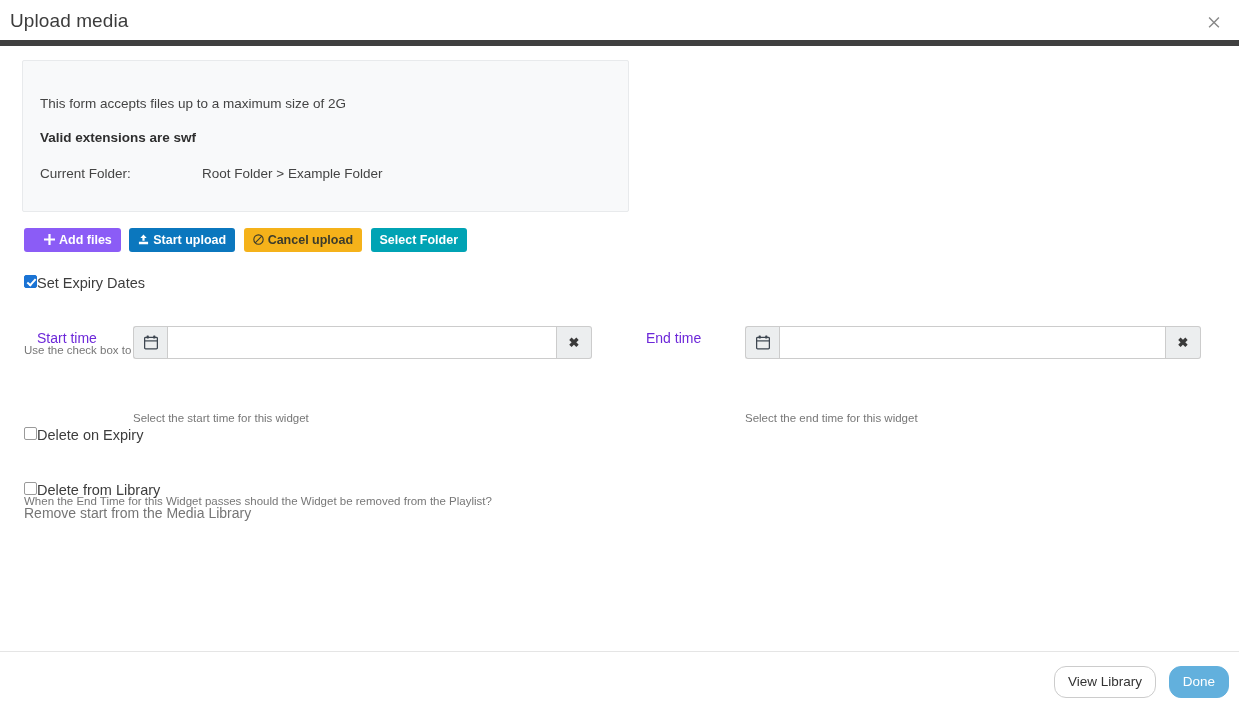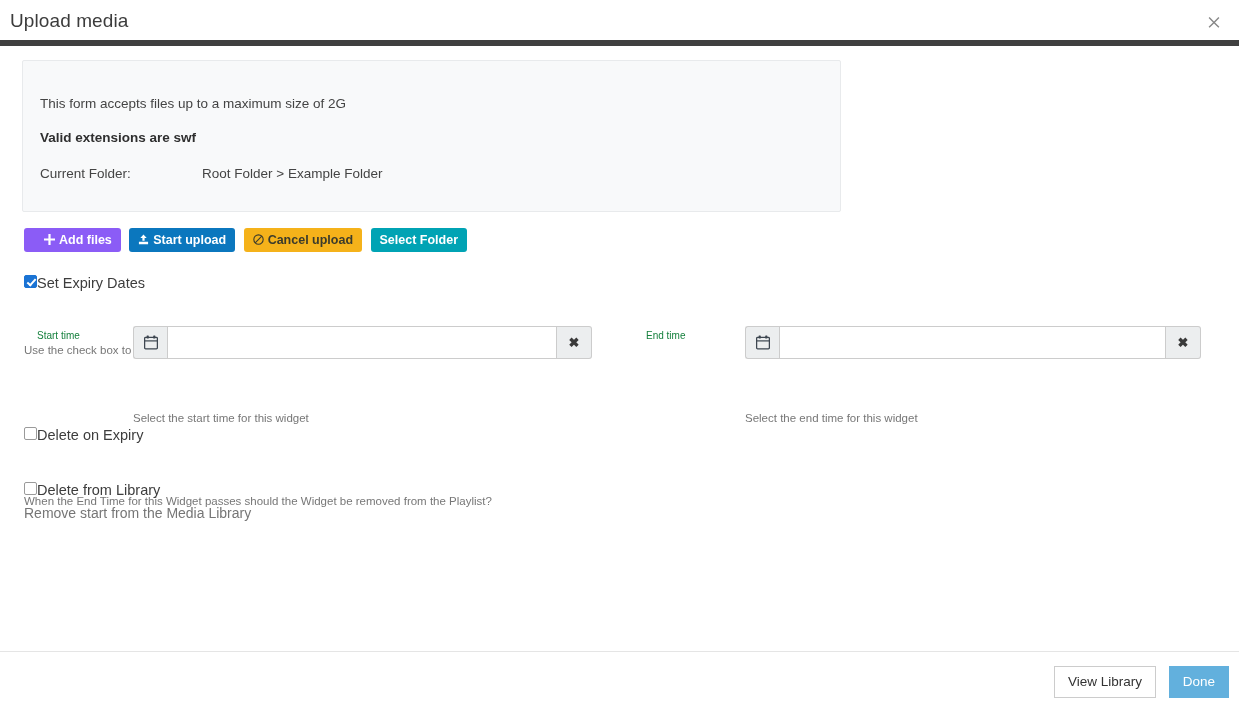--- a/index.html
+++ b/index.html
@@ -26,21 +26,21 @@
     position: absolute; right: 9px; top: 11px;
     width: 22px; height: 22px; line-height: 20px; text-align: center;
     font-size: 17px; color: #8a8a8a; background: none; border: none;
     cursor: pointer; padding: 0;
   }
 
   
   .modal-body { position: absolute; left: 0; top: 46px; width: 1239px; height: 605px; }
 
   .info-panel {
-    position: absolute; left: 22px; top: 14px; width: 819px; height: 152px;
+    position: absolute; left: 22px; top: 14px; width: 607px; height: 152px;
     background: #f8f9fa; border: 1px solid #e8eaec; border-radius: 2px;
   }
   .info-line { position: absolute; font-size: 13.5px; color: #444; }
   .info-line-1 { left: 17px; top: 35px; }
   .info-line-2 { left: 17px; top: 69px; font-weight: bold; color: #2f2f2f; }
   .info-label-3 { left: 17px; top: 105px; }
   .info-value-3 { left: 179px; top: 105px; }
 
   
   .btn-row { position: absolute; left: 24px; top: 182px; height: 24px; }
@@ -69,21 +69,21 @@
     border: solid #fff; border-width: 0 2px 2px 0; transform: rotate(42deg);
   }
   .cbx-label {
     display: inline-block; font-size: 14.5px; color: #3d3d3d; 
     vertical-align: top; line-height: 16px;
   }
   .help-sm { position: absolute; font-size: 11.5px; color: #777; }
   .help-md { position: absolute; font-size: 14px; color: #767676; }
 
   
-  .field-label { position: absolute; font-size: 10px; color: #15803d; }
+  .field-label { position: absolute; font-size: 14px; color: #6d28d9; }
   .input-group { position: absolute; height: 33px; display: flex; }
   .ig-addon {
     width: 34px; height: 33px; background: #eceeef; border: 1px solid #ccc;
     border-right: none; border-radius: 3px 0 0 3px;
     display: flex; align-items: center; justify-content: center; cursor: pointer;
   }
   .ig-input {
     flex: 1; height: 33px; border: 1px solid #ccc; background: #fff;
     padding: 0 8px; font-size: 13px; font-family: "Liberation Sans", sans-serif;
     color: #444; outline: none; border-radius: 0;
@@ -120,21 +120,21 @@
   .fp-btn-up { background: #0b77be; border-radius: 3px 0 0 3px; }
   .fp-btn-ban { background: #f5b21a; border-radius: 0 3px 3px 0; }
 
   
   .modal-footer {
     position: absolute; left: 0; top: 651px; width: 1239px; height: 58px;
     border-top: 1px solid #e5e5e5; background: #fff;
   }
   .footer-btn {
     position: absolute; top: 14px; height: 32px; padding: 0 13px;
-    font-size: 13.5px; border-radius: 0; cursor: pointer;
+    font-size: 13.5px; border-radius: 12px; cursor: pointer;
     font-family: "Liberation Sans", sans-serif; line-height: 30px;
   }
   .btn-view {
     right: 83px; background: #fff; border: 1px solid #ccc; color: #333;
   }
   .btn-done {
     right: 10px; background: #62b0dd; border: 1px solid #62b0dd; color: #fff;
   }
   svg { display: block; }
 </style>

